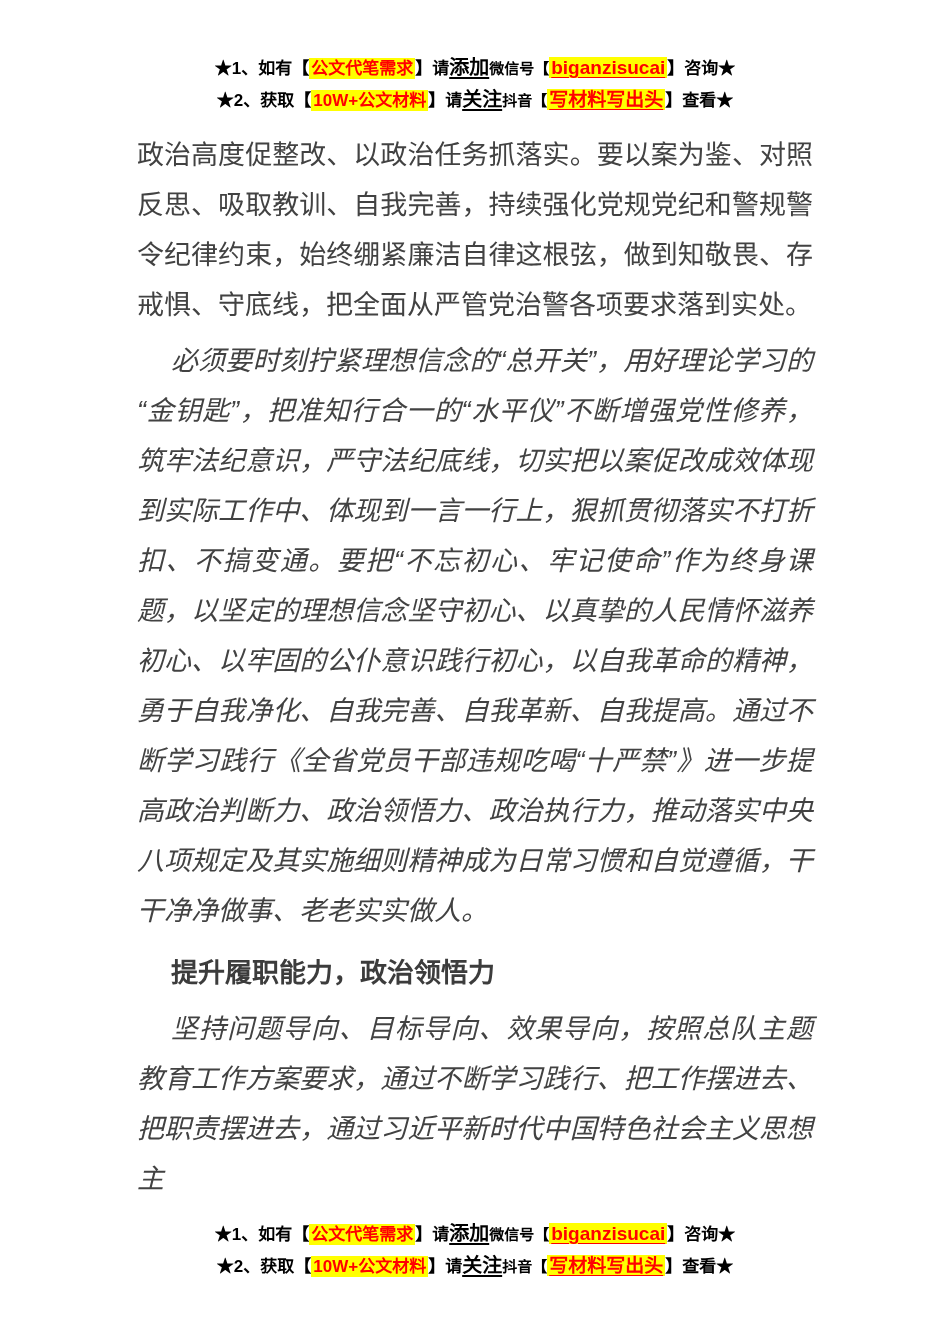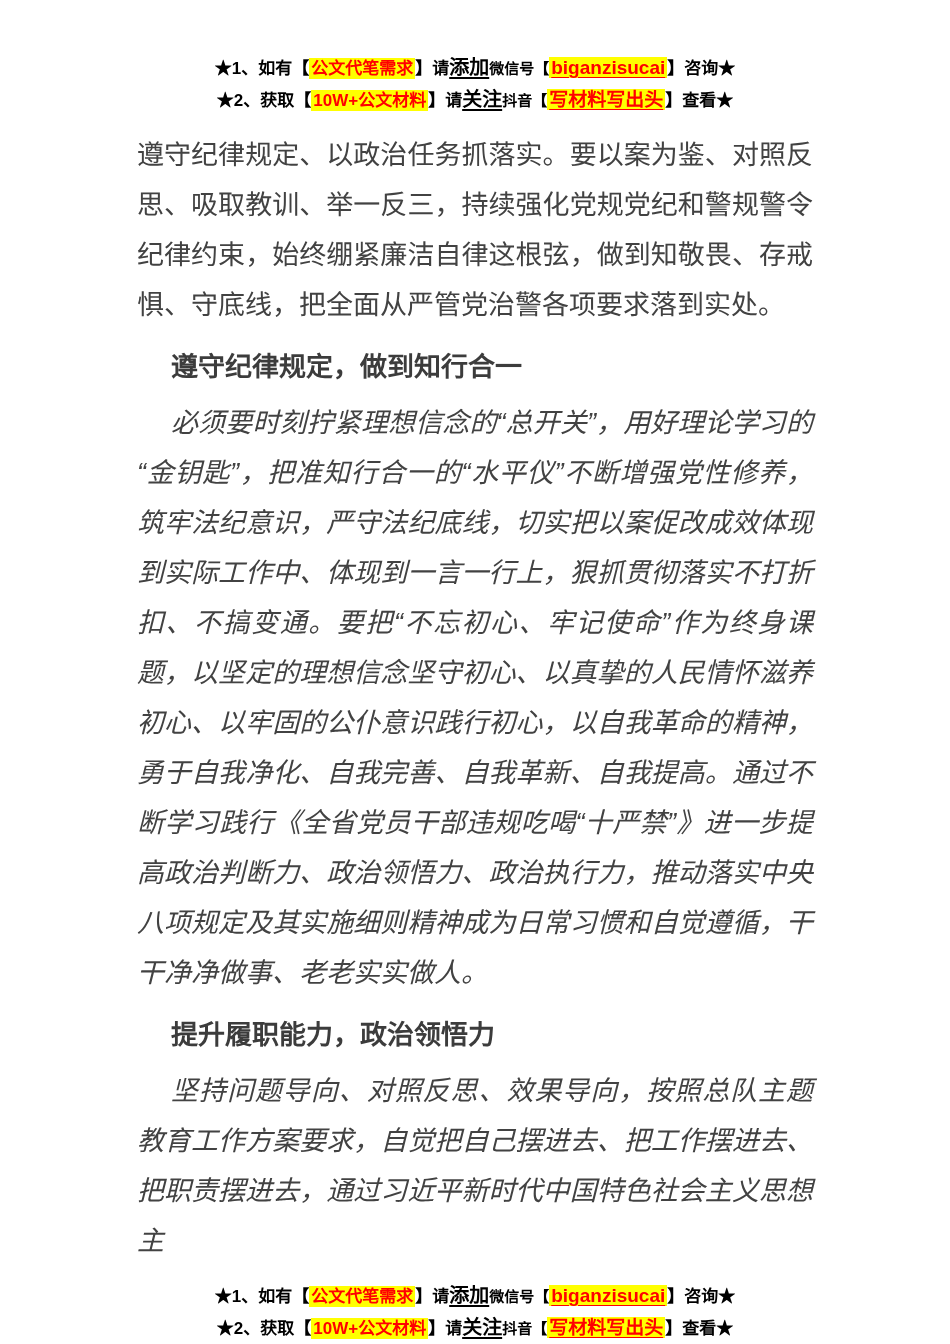--- a/index.html
+++ b/index.html
@@ -98,29 +98,28 @@
   <div class="notice header">
     <div class="notice-line">
       <span>★1、如有【</span><span class="hl">公文代笔需求</span><span>】请</span><span class="emph">添加</span><span class="channel">微信号【</span><span class="account">biganzisucai</span><span>】咨询★</span>
     </div>
     <div class="notice-line">
       <span>★2、获取【</span><span class="hl">10W+公文材料</span><span>】请</span><span class="emph">关注</span><span class="channel">抖音【</span><span class="account">写材料写出头</span><span>】查看★</span>
     </div>
   </div>
 
   <div class="content">
-    <p class="para">遵守纪律规定、以政治任务抓落实。要以案为鉴、对照反思、吸取教训、举一反三，持续强化党规党纪和警规警令纪律约束，始终绷紧廉洁自律这根弦，做到知敬畏、存戒惧、守底线，把全面从严管党治警各项要求落到实处。</p>
+    <p class="para">政治高度促整改、以政治任务抓落实。要以案为鉴、对照反思、吸取教训、自我完善，持续强化党规党纪和警规警令纪律约束，始终绷紧廉洁自律这根弦，做到知敬畏、存戒惧、守底线，把全面从严管党治警各项要求落到实处。</p>
 
-    <p class="section-heading">遵守纪律规定，做到知行合一</p>
 
     <p class="para indent follows-heading">必须要时刻拧紧理想信念的“总开关”，用好理论学习的“金钥匙”，把准知行合一的“水平仪”不断增强党性修养，筑牢法纪意识，严守法纪底线，切实把以案促改成效体现到实际工作中、体现到一言一行上，狠抓贯彻落实不打折扣、不搞变通。要把“不忘初心、牢记使命”作为终身课题，以坚定的理想信念坚守初心、以真挚的人民情怀滋养初心、以牢固的公仆意识践行初心，以自我革命的精神，勇于自我净化、自我完善、自我革新、自我提高。通过不断学习践行《全省党员干部违规吃喝“十严禁”》进一步提高政治判断力、政治领悟力、政治执行力，推动落实中央八项规定及其实施细则精神成为日常习惯和自觉遵循，干干净净做事、老老实实做人。</p>
 
     <p class="section-heading heading-gap">提升履职能力，政治领悟力</p>
 
-    <p class="para indent follows-heading">坚持问题导向、对照反思、效果导向，按照总队主题教育工作方案要求，自觉把自己摆进去、把工作摆进去、把职责摆进去，通过习近平新时代中国特色社会主义思想主</p>
+    <p class="para indent follows-heading">坚持问题导向、目标导向、效果导向，按照总队主题教育工作方案要求，通过不断学习践行、把工作摆进去、把职责摆进去，通过习近平新时代中国特色社会主义思想主</p>
   </div>
 
   <div class="notice footer">
     <div class="notice-line">
       <span>★1、如有【</span><span class="hl">公文代笔需求</span><span>】请</span><span class="emph">添加</span><span class="channel">微信号【</span><span class="account">biganzisucai</span><span>】咨询★</span>
     </div>
     <div class="notice-line">
       <span>★2、获取【</span><span class="hl">10W+公文材料</span><span>】请</span><span class="emph">关注</span><span class="channel">抖音【</span><span class="account">写材料写出头</span><span>】查看★</span>
     </div>
   </div>

